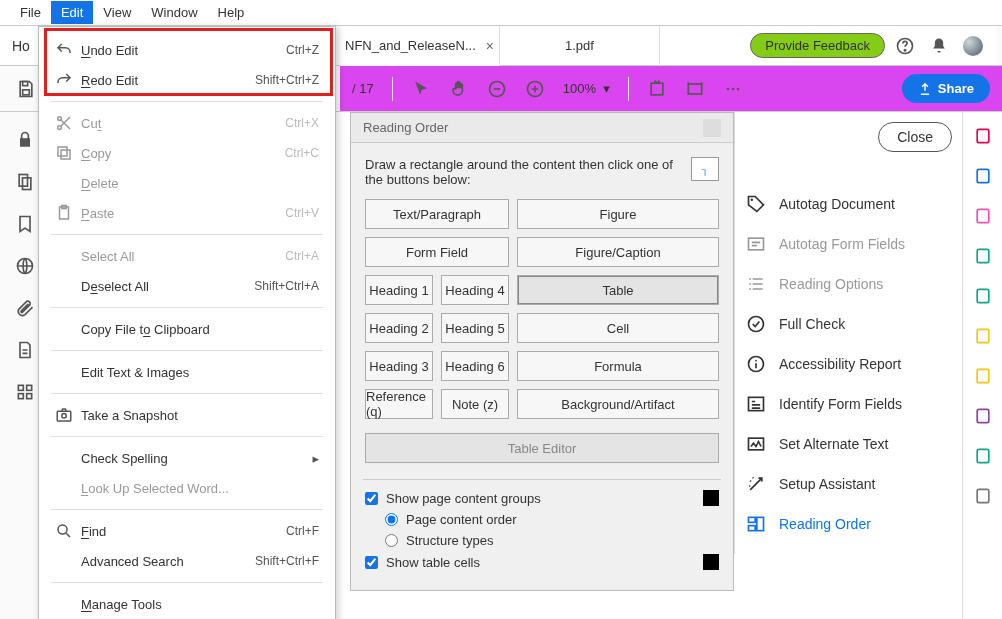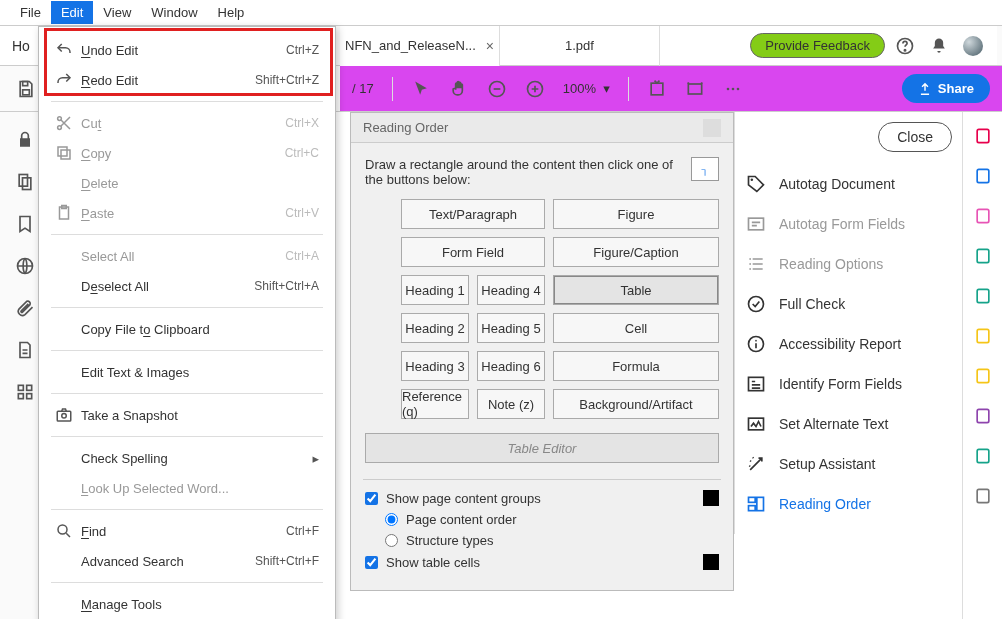--- a/index.html
+++ b/index.html
@@ -50,35 +50,35 @@
   .zoom-text { font-size: 13px; }
   .share-btn { margin-left: auto; margin-right: 12px; background: #1473e6; color: #fff; border-radius: 16px; padding: 7px 16px; font-weight: 600; font-size: 13px; display: flex; align-items: center; gap: 6px; }
 
   
   .ro-dialog { position: absolute; top: 112px; left: 350px; width: 384px; border: 1px solid #bbb; background: #f0f0f0; z-index: 20; }
   .ro-header { height: 30px; display: flex; align-items: center; padding: 0 12px; background: #eaeaea; border-bottom: 1px solid #ccc; color: #666; font-size: 13px; }
   .ro-header .close-sq { margin-left: auto; width: 18px; height: 18px; background: #ddd; }
   .ro-body { padding: 14px; }
   .ro-instr { font-size: 13px; color: #333; margin-bottom: 12px; display: flex; align-items: flex-start; gap: 8px; }
   .ro-instr .instr-icon { width: 28px; height: 24px; border: 1px solid #999; background: #fff; flex-shrink: 0; display:flex; align-items:center; justify-content:center; font-size:10px; color:#1473e6;}
-  .ro-btn-grid { display: grid; grid-template-columns: 68px 68px 1fr; gap: 8px; margin-left: 36px; }
+  .ro-btn-grid { display: grid; grid-template-columns: 68px 68px 1fr; gap: 8px; }
   .ro-btn-wide { grid-column: 1 / 3; }
   .ro-btn-right { grid-column: 3; }
   .ro-btn { border: 1px solid #aaa; background: #f7f7f7; height: 30px; display: flex; align-items: center; justify-content: center; font-size: 13px; cursor: default; }
   .ro-btn.primary-sel { background: #e4e4e4; box-shadow: inset 0 0 0 1px #888; }
-  .ro-table-editor { margin-top: 14px; font-style: italic; }
+  .ro-table-editor { margin-top: 14px; }
   .ro-sep { height: 1px; background: #ccc; margin: 16px -2px 10px; }
   .ro-radio, .ro-check { display: flex; align-items: center; gap: 8px; font-size: 13px; margin: 6px 0; }
   .ro-check input { accent-color: #1473e6; }
   .ro-radio.child { padding-left: 20px; }
   .ro-swatch { width: 16px; height: 16px; background: #000; margin-left: auto; }
 
   
   .right-panel { position: absolute; top: 112px; right: 40px; width: 228px; border-left: 1px solid #ddd; background: #fff; padding: 10px 0; }
-  .close-btn-pill { border: 1px solid #555; border-radius: 16px; padding: 6px 18px; font-size: 14px; margin-left: auto; margin-right: 10px; margin-bottom: 12px; float: right; cursor: pointer;}
+  .close-btn-pill { border: 1px solid #555; border-radius: 16px; padding: 6px 18px; font-size: 14px; margin-left: auto; margin-right: 10px; margin-bottom: 32px; float: right; cursor: pointer;}
   .clearb { clear: both; }
   .rp-item { display: flex; align-items: center; gap: 12px; height: 40px; padding: 0 10px; font-size: 14px; color: #333; cursor: default; }
   .rp-item.disabled { color: #999; }
   .rp-item.active { color: #1473e6; }
   .rp-icon { width: 22px; height: 22px; display: flex; align-items: center; justify-content: center; color: inherit; }
 
   
   .far-right { position: absolute; top: 112px; right: 0; width: 40px; border-left: 1px solid #ddd; background: #fff; display: flex; flex-direction: column; align-items: center; gap: 20px; padding-top: 14px; height: 507px;}
   .far-right .fr-icon { width: 20px; height: 20px; }
 

